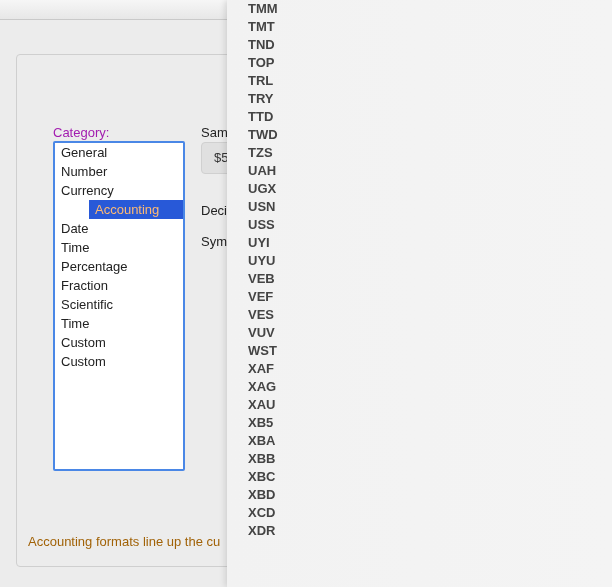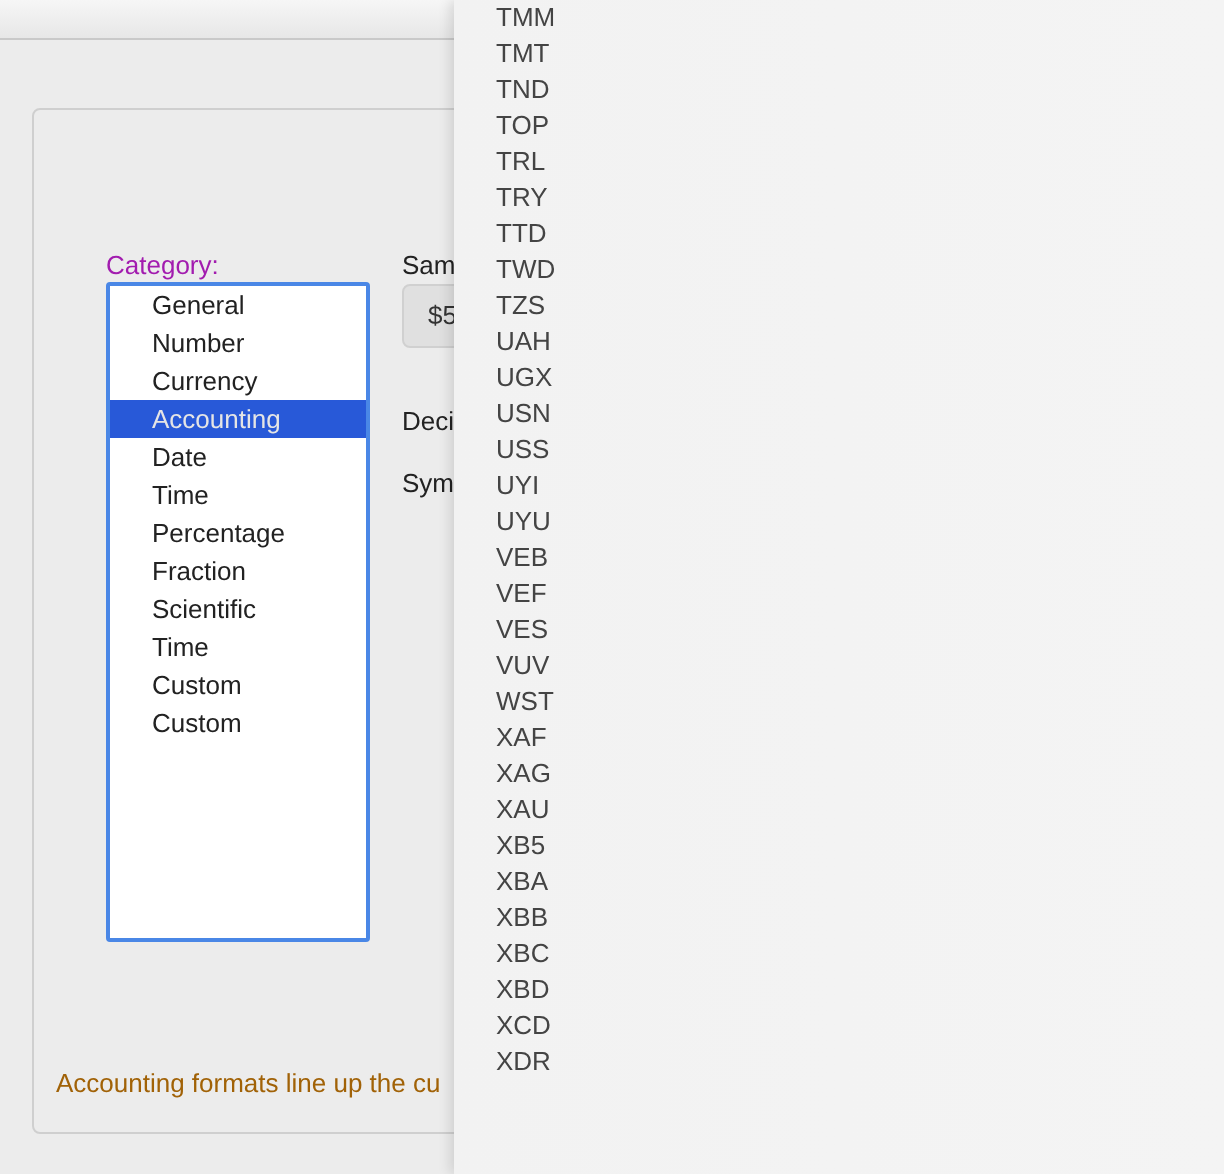--- a/index.html
+++ b/index.html
@@ -62,27 +62,28 @@
     left: 36px;
     top: 86px;
     width: 132px;
     height: 330px;
     background: #fff;
     border: 2px solid #4a87e6;
     border-radius: 2px;
     overflow: hidden;
   }
   .list-item {
-    padding: 1px 21px;
+    padding: 1px 6px;
     line-height: 17px;
     cursor: default;
   }
   .list-item.selected {
     background: #2859d8;
-    color: #e5e5e5;
+    color: #fdba74;
+    margin-left: 34px;
   }
   .sample-label {
     position: absolute;
     left: 184px;
     top: 70px;
   }
   .sample-box {
     position: absolute;
     left: 184px;
     top: 87px;
@@ -114,20 +115,21 @@
     box-shadow: -2px 0 6px rgba(0,0,0,0.12);
   }
   .dropdown-inner {
     padding: 0 0 0 21px;
   }
   .dd-item {
     font-size: 13px;
     color: #444;
     line-height: 18px;
     cursor: default;
+    font-weight: bold;
   }
 </style>
 </head>
 <body>
 
 <div class="titlebar"></div>
 
 <div class="tabs">
   <div class="tab active">Number</div>
   <div class="tab">Alignment</div>

